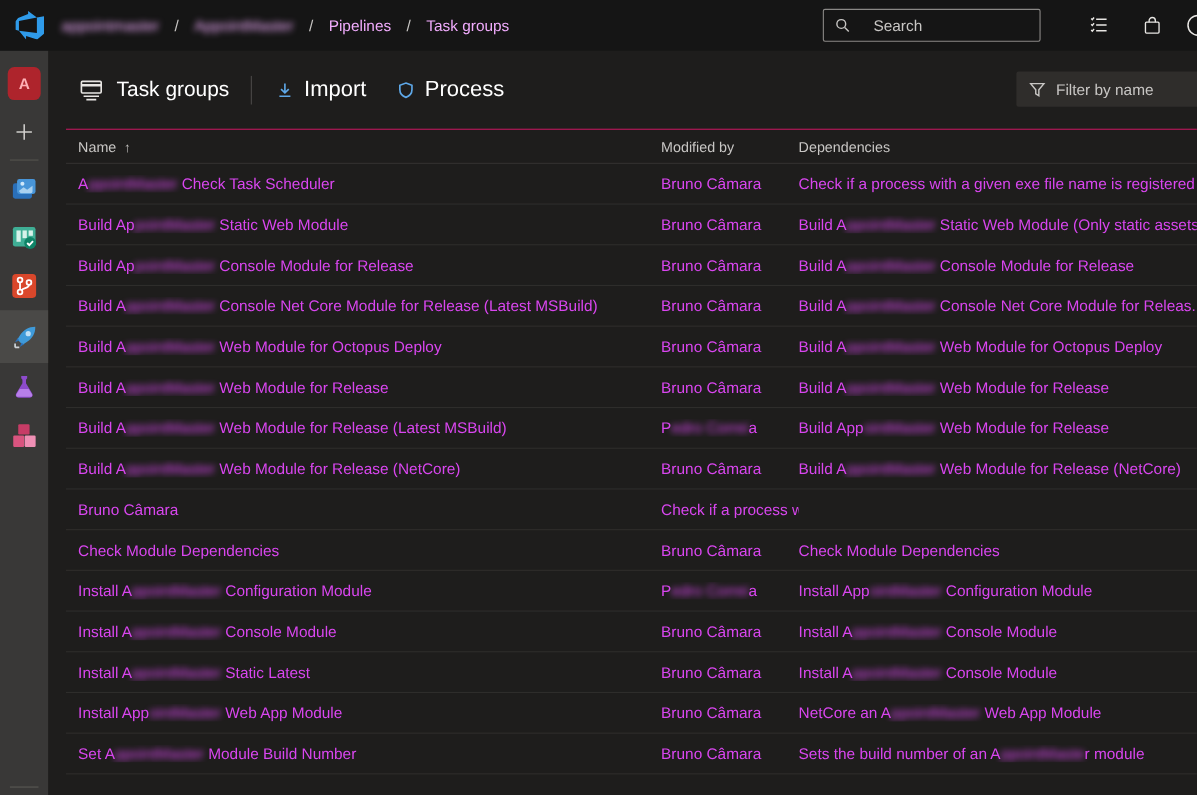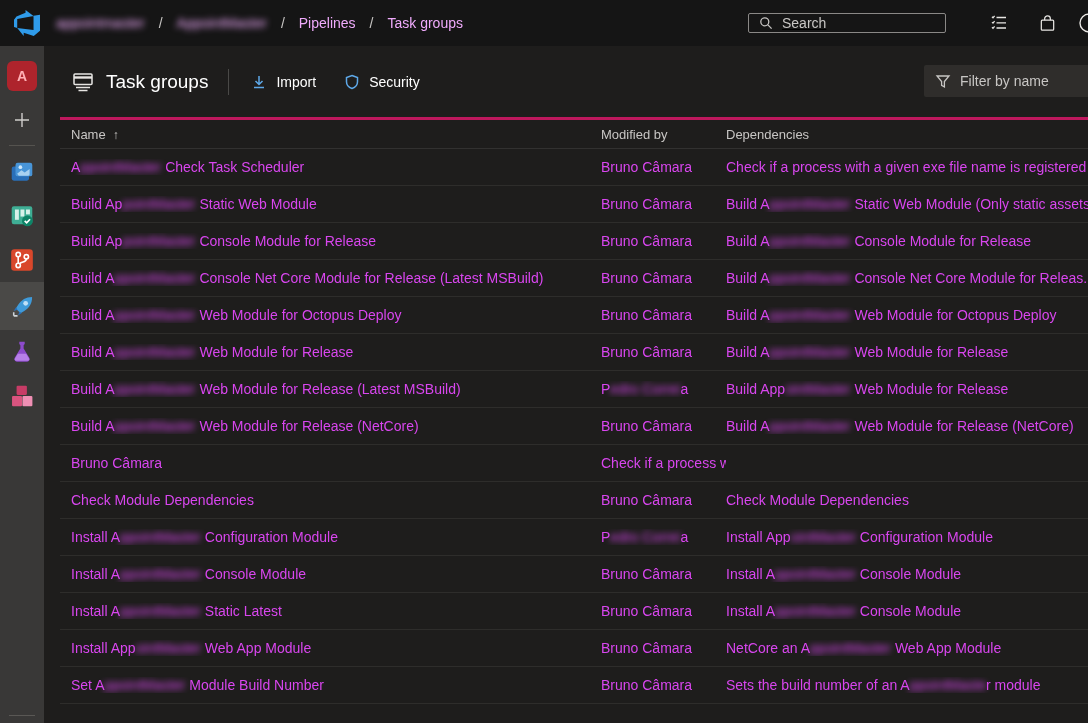--- a/index.html
+++ b/index.html
@@ -8,22 +8,22 @@
 
   
   .topbar { position: absolute; top: 0; left: 0; width: 1088px; height: 46px;
     background: #151515; display: flex; align-items: center; padding-left: 10px; z-index: 5; }
   .logo { width: 34px; height: 34px; display: flex; align-items: center; justify-content: center;
     margin-right: 12px; cursor: pointer; }
   .breadcrumb { display: flex; align-items: center; font-size: 14px; color: #fff; }
   .crumb { color: #f0abfc; text-decoration: none; cursor: pointer; }
   .crumb-sep { color: #c8c6c4; margin: 0 14px; }
   .topbar-spacer { flex: 1; }
-  .searchbox { width: 198px; height: 20px; border: 1px solid #8a8886; border-radius: 2px;
-    display: flex; align-items: center; padding: 0 9px; gap: 8px; margin-right: 37px; text-decoration: underline; }
+  .searchbox { width: 198px; height: 30px; border: 1px solid #8a8886; border-radius: 2px;
+    display: flex; align-items: center; padding: 0 9px; gap: 20px; margin-right: 37px; }
   .searchbox input { flex: 1; background: transparent; border: none; outline: none;
     color: #fff; font-size: 14px; font-family: "Liberation Sans", sans-serif; }
   .searchbox input::placeholder { color: #c8c6c4; }
   .topbar-icon { display: flex; align-items: center; justify-content: center;
     width: 32px; height: 32px; cursor: pointer; flex: none; }
   .topbar-icon.list { margin-right: 16px; }
   .topbar-icon.bag { margin-right: 14px; }
   .topbar-icon.help { width: 24px; margin-right: -13px; }
 
   
@@ -42,34 +42,34 @@
 
   
   .content { position: absolute; left: 44px; top: 46px; width: 1044px; bottom: 0;
     background: #1e1d1c; }
   .page-header { height: 71px; display: flex; align-items: center; padding-left: 27px;
     position: relative; }
   .tg-icon { margin-right: 11px; display: flex; }
   .page-title { font-size: 19px; font-weight: 400; color: #ffffff; margin-right: 20px; }
   .vdiv { width: 1px; height: 26px; background: #4a4947; margin-right: 22px; }
   .action-btn { display: flex; align-items: center; gap: 9px; margin-right: 28px;
-    background: none; border: none; color: #fff; font-size: 14px; cursor: pointer;
+    background: none; border: none; color: #fff; font-size: 20px; cursor: pointer;
     font-family: "Liberation Sans", sans-serif; }
   .filterbox { position: absolute; right: -14px; top: 19px; width: 178px; height: 32px;
     background: #2f2d2b; border-radius: 2px; display: flex; align-items: center;
     gap: 9px; padding: 0 11px; }
   .filterbox input { flex: 1; background: transparent; border: none; outline: none;
     color: #fff; font-size: 14px; font-family: "Liberation Sans", sans-serif; min-width: 0; }
   .filterbox input::placeholder { color: #c8c6c4; }
 
   
   .table { margin-left: 16px; }
   .thead, .row { display: grid; grid-template-columns: 530px 125px 1fr;
     align-items: center; padding-left: 11px; }
-  .thead { height: 32px; border-top: 3px solid #be185d; border-bottom: 1px solid #323130;
+  .thead { height: 32px; border-top: 1px solid #be185d; border-bottom: 1px solid #323130;
     color: #c8c6c4; font-size: 13px; }
   .th { white-space: nowrap; overflow: hidden; cursor: pointer; }
   .sort-arrow { margin-left: 7px; font-size: 12px; color: #c8c6c4; }
   .row { height: 37px; border-bottom: 1px solid #2e2d2b; color: #d946ef; font-size: 14px;
     cursor: pointer; }
   .cell { white-space: nowrap; overflow: hidden; }
   .redacted { filter: blur(3px); }
 </style>
 </head>
 <body>
@@ -202,21 +202,21 @@
       </span>
       <span>Import</span>
     </button>
 
     <button class="action-btn">
       <span style="display:flex;">
         <svg width="16" height="16" viewBox="0 0 16 16" fill="none" stroke="#5ea8e8" stroke-width="1.5">
           <path d="M8 1.5l5.5 2v4.2c0 3.3-2.3 5.7-5.5 6.8-3.2-1.1-5.5-3.5-5.5-6.8V3.5z"></path>
         </svg>
       </span>
-      <span>Security</span>
+      <span>Process</span>
     </button>
 
     <div class="filterbox">
       <span style="display:flex;">
         <svg width="16" height="16" viewBox="0 0 16 16" fill="none" stroke="#c8c6c4" stroke-width="1.3">
           <path d="M2 3h12l-4.6 5.6V14l-2.8-1.6V8.6z"></path>
         </svg>
       </span>
       <input placeholder="Filter by name" style="">
     </div>

